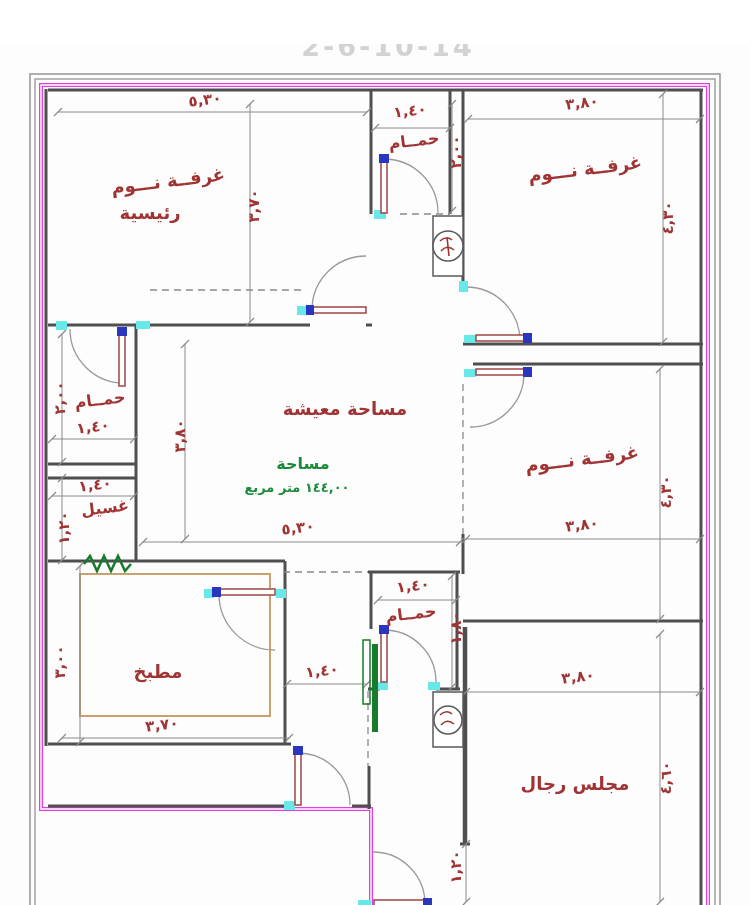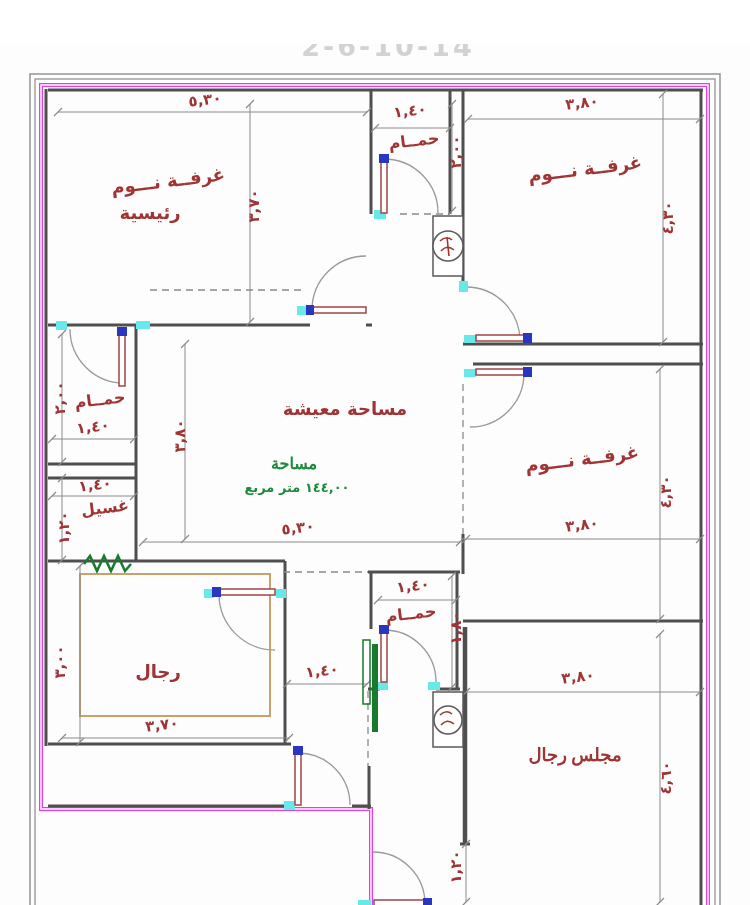--- a/index.html
+++ b/index.html
@@ -144,46 +144,46 @@
 
   <div class="lbl dim tilt" style="left:410px;top:67px;">١,٤٠</div>
   <div class="lbl small tilt" style="left:414px;top:97px;">حمــام</div>
   <div class="lbl dim v" style="left:456px;top:108px;">٢,٠٠</div>
 
   <div class="lbl dim tilt" style="left:582px;top:59px;">٣,٨٠</div>
   <div class="lbl room tilt" style="left:585px;top:125px;">غرفــة نـــوم</div>
   <div class="lbl dim v" style="left:668px;top:174px;">٤,٣٠</div>
 
   <div class="lbl room" style="left:345px;top:365px;">مساحة معيشة</div>
-  <div class="lbl small green" style="left:294px;top:420px;font-family:Liberation Serif, serif;">مساحة</div>
+  <div class="lbl small green" style="left:303px;top:420px;">مساحة</div>
   <div class="lbl green" style="left:297px;top:444px;font-size:13px;">١٤٤,٠٠ متر مربع</div>
   <div class="lbl dim tilt" style="left:298px;top:484px;">٥,٣٠</div>
   <div class="lbl dim v" style="left:180px;top:392px;">٣,٨٠</div>
 
   <div class="lbl dim v" style="left:60px;top:354px;">٢,٠٠</div>
   <div class="lbl small tilt" style="left:100px;top:356px;">حمــام</div>
   <div class="lbl dim tilt" style="left:93px;top:383px;">١,٤٠</div>
 
   <div class="lbl dim tilt" style="left:95px;top:441px;">١,٤٠</div>
   <div class="lbl small tilt" style="left:105px;top:464px;">غسيل</div>
   <div class="lbl dim v" style="left:64px;top:484px;">١,٢٠</div>
 
-  <div class="lbl room" style="left:158px;top:628px;">رجال</div>
+  <div class="lbl room" style="left:158px;top:628px;">مطبخ</div>
   <div class="lbl dim tilt" style="left:162px;top:681px;">٣,٧٠</div>
   <div class="lbl dim v" style="left:60px;top:618px;">٣,٠٠</div>
 
   <div class="lbl dim tilt" style="left:322px;top:627px;">١,٤٠</div>
 
   <div class="lbl dim tilt" style="left:413px;top:542px;">١,٤٠</div>
   <div class="lbl small tilt" style="left:411px;top:570px;">حمــام</div>
   <div class="lbl dim v" style="left:456px;top:584px;">١,٨٠</div>
 
   <div class="lbl room tilt" style="left:582px;top:415px;">غرفــة نـــوم</div>
   <div class="lbl dim tilt" style="left:582px;top:481px;">٣,٨٠</div>
   <div class="lbl dim v" style="left:666px;top:448px;">٤,٣٠</div>
 
   <div class="lbl dim tilt" style="left:578px;top:633px;">٣,٨٠</div>
-  <div class="lbl room" style="left:575px;top:712px;font-family:Liberation Serif, serif;">مجلس رجال</div>
+  <div class="lbl room" style="left:575px;top:740px;">مجلس رجال</div>
   <div class="lbl dim v" style="left:666px;top:734px;">٤,٦٠</div>
 
   <div class="lbl dim v" style="left:456px;top:823px;">١,٢٠</div>
 
 </div>
 
 </body></html>

